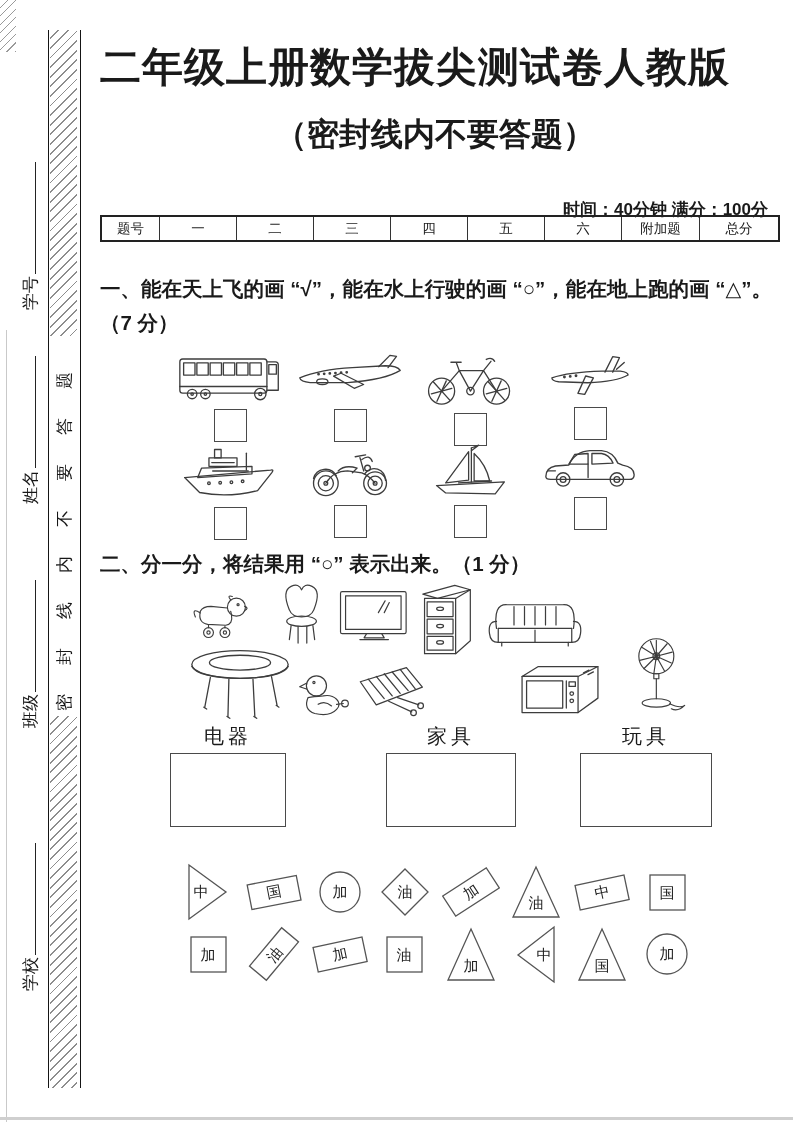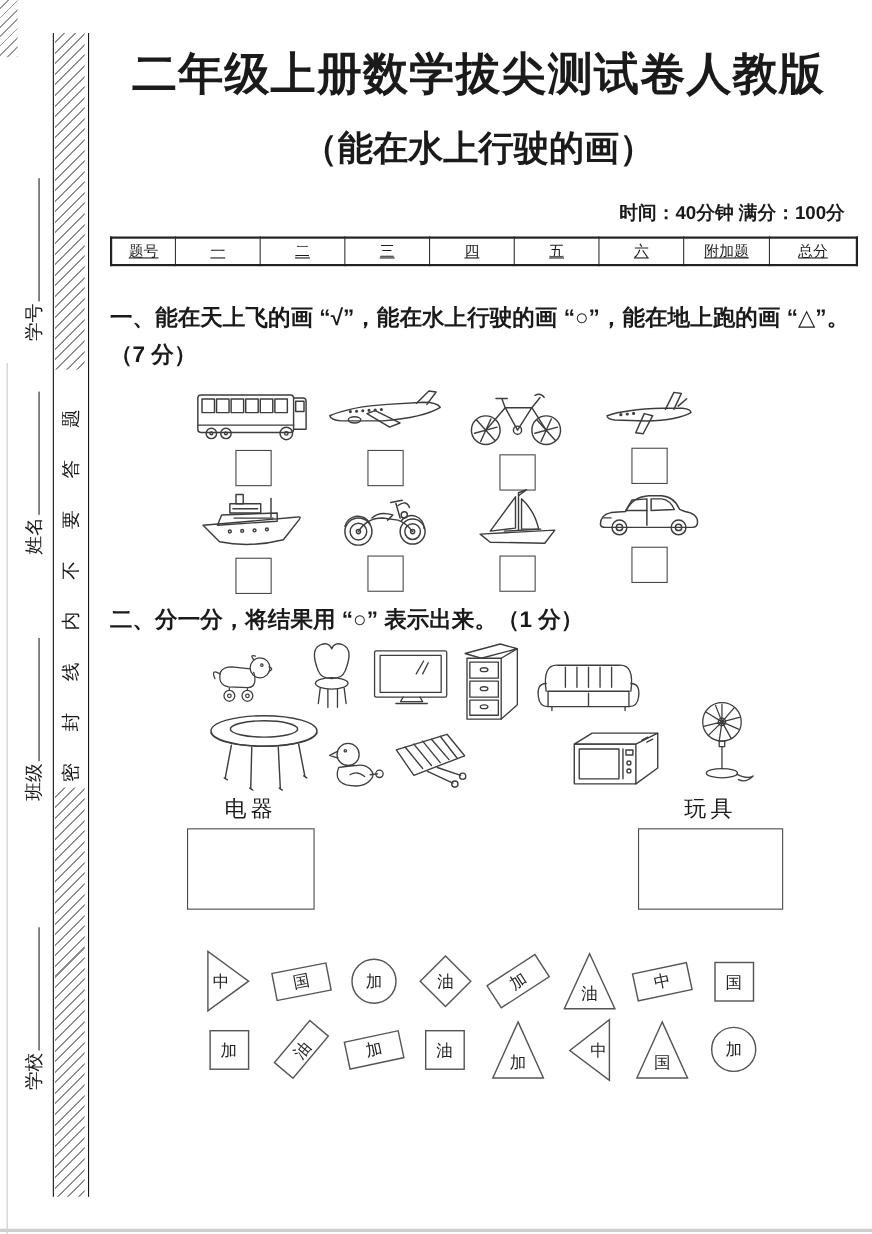--- a/index.html
+++ b/index.html
@@ -16,31 +16,31 @@
   .hatch-top{top:0;height:306px;}
   .hatch-bottom{top:686px;height:372px;}
   .seal-text{position:absolute;left:-131px;top:514px;width:392px;height:26px;line-height:26px;
         transform:rotate(-90deg);text-align:center;font-size:17px;letter-spacing:29px;color:#161616;white-space:nowrap;}
   .seal-field{position:absolute;left:-55px;width:172px;height:22px;line-height:22px;
         transform:rotate(-90deg);font-size:17px;color:#161616;white-space:nowrap;text-align:left;}
   .seal-field .blank{display:inline-block;width:112px;height:14px;border-bottom:1.6px solid #232323;margin-left:2px;}
   .sf1{top:213px;} .sf2{top:407px;} .sf3{top:631px;} .sf4{top:894px;}
   
   .sans{font-family:"Liberation Sans","DejaVu Sans",sans-serif;}
-  .title{position:absolute;left:100px;top:40px;width:670px;text-align:center;
+  .title{position:absolute;left:100px;top:40px;width:670px;text-align:left;
         font-size:41px;font-weight:bold;letter-spacing:1px;}
   .subtitle{position:absolute;left:100px;top:113px;width:670px;text-align:center;
         font-size:32px;font-weight:bold;}
-  .meta{position:absolute;left:100px;top:182px;width:668px;text-align:right;
+  .meta{position:absolute;left:100px;top:198px;width:668px;text-align:right;
         font-size:17px;font-weight:600;}
   
   .score-table{position:absolute;left:100px;top:215px;border-collapse:collapse;
         border:2px solid #222;}
   .score-table td{border:1px solid #333;text-align:center;font-size:13.5px;
-        height:23px;padding:0;text-decoration:underline;}
+        height:23px;padding:0;}
   
   .qtext{position:absolute;left:100px;width:672px;font-size:20.5px;font-weight:700;
         line-height:34px;text-align:justify;}
   .q1-text{top:272px;}
   .q2-text{top:547px;}
   .q3-text{top:834px;}
   .q1-row{position:absolute;left:170px;width:480px;display:flex;}
   .q1-row1{top:352px;} .q1-row2{top:442px;}
   .q1-cell{width:120px;display:flex;flex-direction:column;align-items:center;}
   .ans-square{width:31px;height:31px;border:1.6px solid #4a4a4a;margin-top:7px;background:#fff;}
@@ -72,21 +72,21 @@
     <div class="hatch hatch-bottom"></div>
   </div>
   <div class="seal-text">密封线内不要答题</div>
 
   <div class="seal-field sf1"><span>学号</span><span class="blank"></span></div>
   <div class="seal-field sf2"><span>姓名</span><span class="blank"></span></div>
   <div class="seal-field sf3"><span>班级</span><span class="blank"></span></div>
   <div class="seal-field sf4"><span>学校</span><span class="blank"></span></div>
 
   <div class="title sans">二年级上册数学拔尖测试卷人教版</div>
-  <div class="subtitle sans">（能在水上行驶的画）</div>
+  <div class="subtitle sans">（密封线内不要答题）</div>
   <div class="meta sans">时间：40分钟  满分：100分</div>
 
   <table class="score-table">
     <tbody>
         <tr>
       <td style="width:57px">题号</td>
       <td style="width:76px">一</td>
       <td style="width:76px">二</td>
       <td style="width:76px">三</td>
       <td style="width:76px">四</td>
@@ -350,20 +350,24 @@
       <circle cx="59" cy="35" r="2"></circle>
         <circle cx="59" cy="43" r="2"></circle>
       <path d="M72 12 l6 -3 M77 14 l6 -3"></path>
     </svg>
   </div>
 
   <div class="cat-group" style="left:170px;top:722px;width:116px">
     <div class="cat-label">电器</div>
     <div class="cat-box"></div>
   </div>
+  <div class="cat-group" style="left:386px;top:722px;width:130px">
+    <div class="cat-label">家具</div>
+    <div class="cat-box"></div>
+  </div>
   <div class="cat-group" style="left:580px;top:722px;width:132px">
     <div class="cat-label">玩具</div>
     <div class="cat-box"></div>
   </div>
 
 
   <div class="q3-row q3-row1">
     <span class="q3-shape">
       <svg width="58" height="60" viewBox="0 0 58 60">
           <polygon class="shp" points="9,3 9,57 46,30"></polygon>

